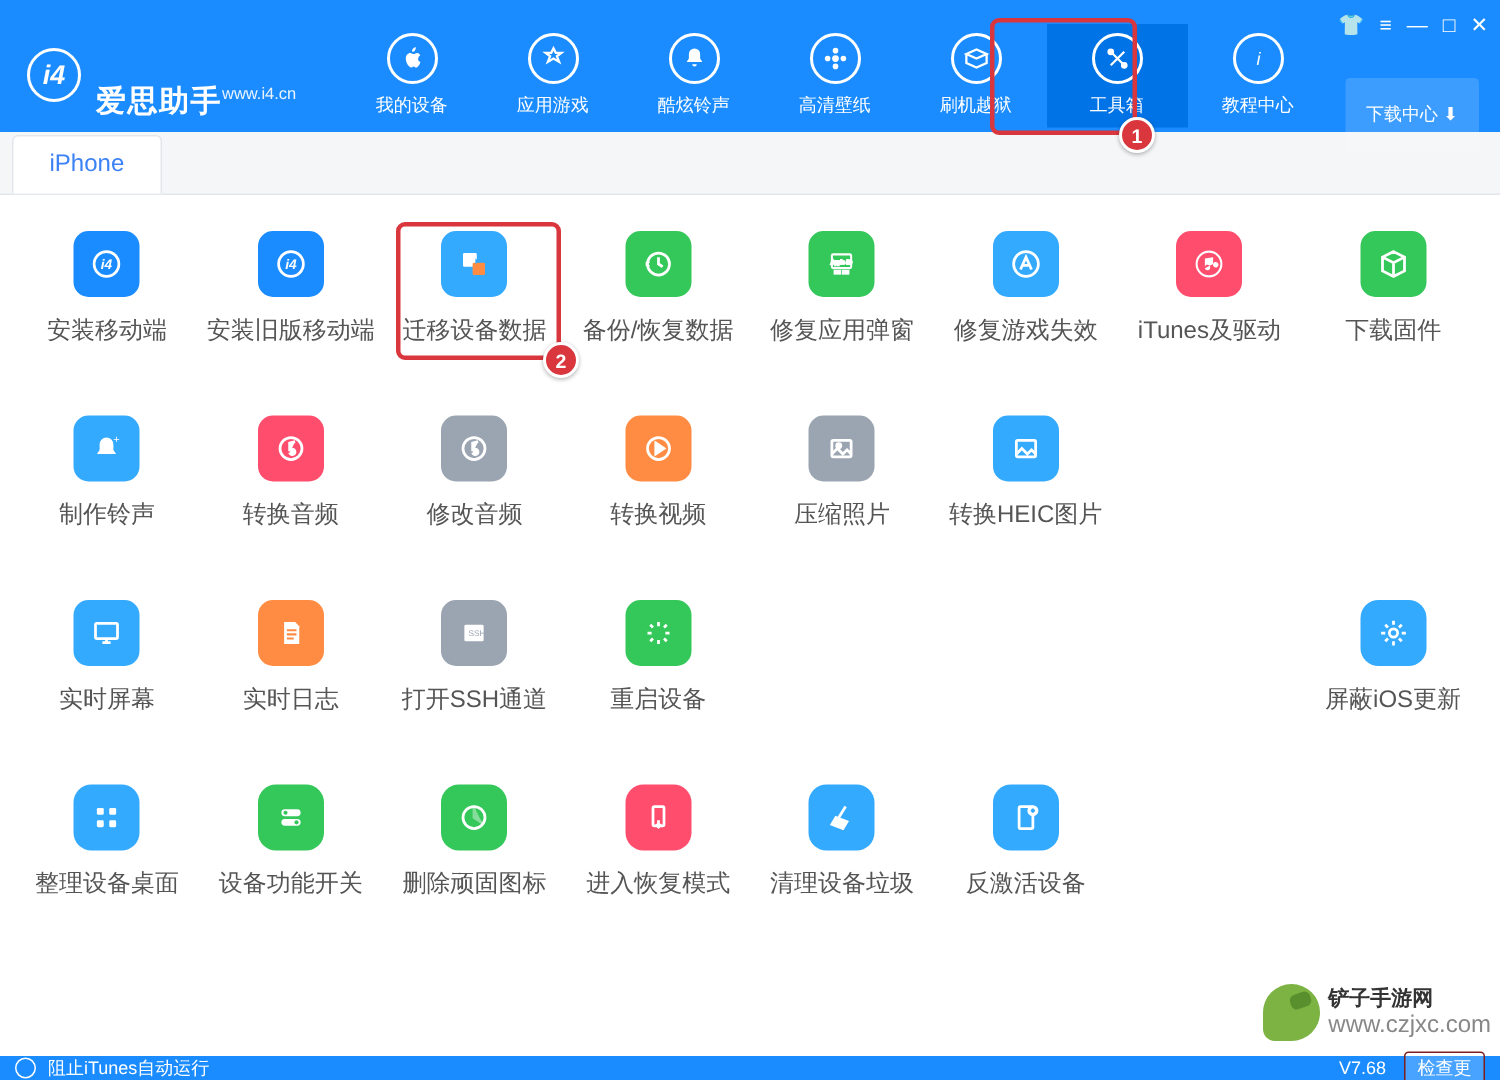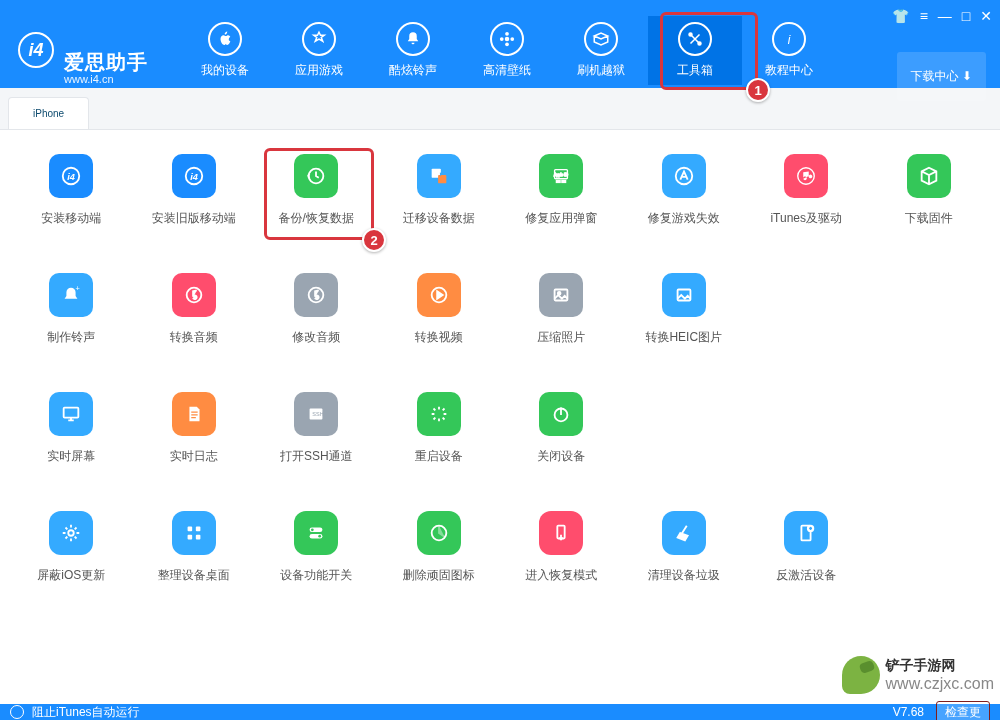--- a/index.html
+++ b/index.html
@@ -3,41 +3,41 @@
 <meta charset="utf-8">
 <style>
 * { margin: 0; padding: 0; box-sizing: border-box; font-family: "Microsoft YaHei", Arial, sans-serif; }
 body { width: 1000px; height: 720px; overflow: hidden; background: #fff; position: relative; }
 
 .titlebar { height: 12px; background: #1a8cff; display: flex; justify-content: flex-end; align-items: center; padding-right: 6px; gap: 12px; }
 
 .header { height: 76px; background: #1a8cff; display: flex; align-items: center; padding: 0 8px 0 18px; color: #fff; position: relative; }
 .logo-wrap { display: flex; align-items: center; gap: 10px; margin-right: 30px; }
 .logo-badge { width: 36px; height: 36px; border: 2px solid #fff; border-radius: 50%; display: flex; align-items: center; justify-content: center; font-weight: bold; font-style: italic; font-size: 18px; }
-.logo-text { display: flex; flex-direction: column; line-height: 1.1; margin-top: 36px; }
+.logo-text { display: flex; flex-direction: row; line-height: 1.1; margin-top: 36px; }
 .logo-text .cn { font-size: 20px; font-weight: bold; letter-spacing: 1px; }
 .logo-text .en { font-size: 11px; opacity: .9; }
 
 .nav { display: flex; gap: 0; flex: 1; }
 .nav-item { width: 94px; display: flex; flex-direction: column; align-items: center; gap: 6px; cursor: pointer; padding: 6px 0; }
 .nav-item.active { background: #0073e6; }
 .nav-icon { width: 34px; height: 34px; border: 2px solid #fff; border-radius: 50%; display: flex; align-items: center; justify-content: center; }
 .nav-label { font-size: 12px; }
 
 .dl-center { position: absolute; right: 14px; top: 40px; background: rgba(255,255,255,.15); color: #fff; font-size: 12px; padding: 16px 14px; border-radius: 3px; cursor: pointer; }
 .top-icons { position: absolute; right: 8px; top: -4px; display: flex; gap: 10px; }
 .top-icons span { color: #fff; font-size: 14px; cursor: pointer; }
 
 .tabbar { height: 42px; background: #f4f6f8; border-bottom: 1px solid #e3e6ea; display: flex; align-items: flex-end; padding-left: 8px; }
-.tab { background: #fff; padding: 10px 24px; font-size: 10px; color: #0c4a6e; border: 1px solid #e3e6ea; border-bottom: none; border-radius: 4px 4px 0 0; cursor: pointer; }
+.tab { background: #fff; padding: 10px 24px; font-size: 16px; color: #3b82f6; border: 1px solid #e3e6ea; border-bottom: none; border-radius: 4px 4px 0 0; cursor: pointer; }
 
 .grid { padding: 24px 10px 10px; display: grid; grid-template-columns: repeat(8, 1fr); row-gap: 46px; }
 .tool { display: flex; flex-direction: column; align-items: center; gap: 12px; cursor: pointer; position: relative; }
 .tool-icon { width: 44px; height: 44px; border-radius: 10px; display: flex; align-items: center; justify-content: center; color: #fff; }
-.tool-label { font-size: 12px; color: #555; text-align: center; }
+.tool-label { font-size: 16px; color: #555; text-align: center; }
 
 .row4 .tool-icon { border-radius: 12px; }
 
 .highlight-box { position: absolute; border: 3px solid #d9363e; border-radius: 6px; pointer-events: none; }
 .hl1 { left: 660px; top: 12px; width: 98px; height: 78px; }
 .hl2 { left: 264px; top: 148px; width: 110px; height: 92px; }
 .num-badge { position: absolute; width: 24px; height: 24px; background: #d9363e; border: 2px solid #fff; border-radius: 50%; color: #fff; font-size: 13px; font-weight: bold; display: flex; align-items: center; justify-content: center; box-shadow: 0 1px 3px rgba(0,0,0,.3); }
 .nb1 { left: 746px; top: 78px; }
 .nb2 { left: 362px; top: 228px; }
 
@@ -162,37 +162,37 @@
   <div class="tool">
       <div class="tool-icon" style="background:#1a8cff">
         <svg viewBox="0 0 24 24">
           <circle cx="12" cy="12" r="9" fill="none" stroke="#fff" stroke-width="2"></circle>
           <text x="12" y="16" text-anchor="middle" fill="#fff" font-size="10" font-weight="bold" font-style="italic">i4</text>
         </svg>
       </div>
       <span class="tool-label">安装旧版移动端</span>
     </div>
   <div class="tool">
-      <div class="tool-icon" style="background:#34c759">
-        <svg viewBox="0 0 24 24" fill="none" stroke="#fff" stroke-width="2">
-          <circle cx="12" cy="12" r="8"></circle>
-          <path d="M12 7v5l3 2M3 12l2-2m-2 2l2 2"></path>
-        </svg>
-      </div>
-      <span class="tool-label">备份/恢复数据</span>
-    </div>
-  <div class="tool">
       <div class="tool-icon" style="background:#34aaff">
         <svg viewBox="0 0 24 24" fill="#fff">
           <rect x="4" y="4" width="10" height="10" rx="1"></rect>
           <rect x="11" y="11" width="9" height="9" rx="1" fill="#ff8c42"></rect>
           <path d="M13 8l3 2-3 2z" fill="#34aaff"></path>
         </svg>
       </div>
       <span class="tool-label">迁移设备数据</span>
+    </div>
+  <div class="tool">
+      <div class="tool-icon" style="background:#34c759">
+        <svg viewBox="0 0 24 24" fill="none" stroke="#fff" stroke-width="2">
+          <circle cx="12" cy="12" r="8"></circle>
+          <path d="M12 7v5l3 2M3 12l2-2m-2 2l2 2"></path>
+        </svg>
+      </div>
+      <span class="tool-label">备份/恢复数据</span>
     </div>
   <div class="tool">
       <div class="tool-icon" style="background:#34c759">
         <svg viewBox="0 0 24 24" fill="none" stroke="#fff" stroke-width="1.5">
           <rect x="5" y="5" width="14" height="10" rx="1"></rect>
           <text x="12" y="12" text-anchor="middle" fill="#fff" font-size="4">Apple ID</text>
           <rect x="7" y="17" width="4" height="2" fill="#fff"></rect>
           <rect x="13" y="17" width="4" height="2" fill="#fff"></rect>
         </svg>
       </div>
@@ -310,29 +310,20 @@
       </div>
       <span class="tool-label">打开SSH通道</span>
     </div>
   <div class="tool">
       <div class="tool-icon" style="background:#34c759">
         <svg viewBox="0 0 24 24" fill="none" stroke="#fff" stroke-width="2">
           <path d="M12 4v3M12 17v3M4 12h3M17 12h3M6 6l2 2M16 16l2 2M6 18l2-2M16 8l2-2"></path>
         </svg>
       </div>
       <span class="tool-label">重启设备</span>
-    </div>
-  <div class="tool">
-      <div class="tool-icon" style="background:#34c759">
-        <svg viewBox="0 0 24 24" fill="none" stroke="#fff" stroke-width="2">
-          <circle cx="12" cy="13" r="7"></circle>
-          <path d="M12 5v8"></path>
-        </svg>
-      </div>
-      <span class="tool-label">关闭设备</span>
     </div>
   <div></div>
     <div></div>
     <div></div>
 
   <div class="tool row4">
       <div class="tool-icon" style="background:#34aaff">
         <svg viewBox="0 0 24 24" fill="none" stroke="#fff" stroke-width="2">
           <circle cx="12" cy="12" r="3"></circle>
           <path d="M12 3v3M12 18v3M3 12h3M18 12h3M6 6l2 2M16 16l2 2M6 18l2-2M16 8l2-2"></path>

